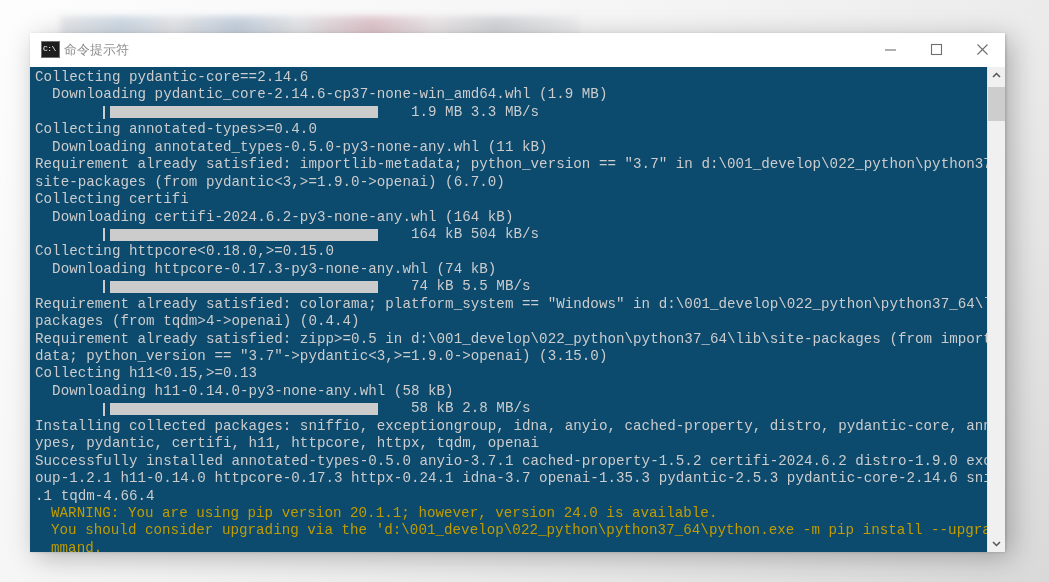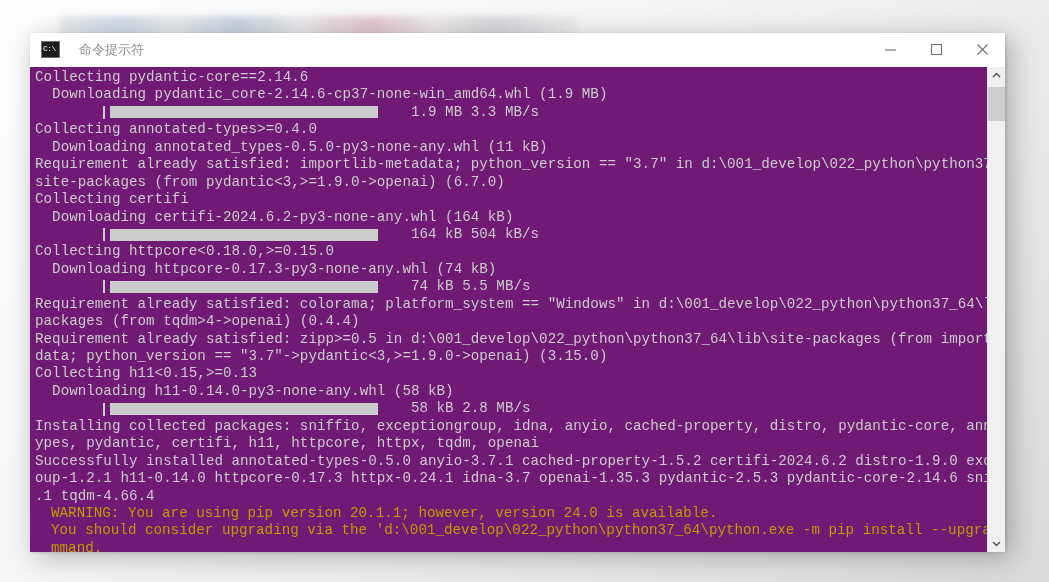--- a/index.html
+++ b/index.html
@@ -52,21 +52,21 @@
     height: 33px;
     background: #ffffff;
     display: flex;
     align-items: center;
     border-bottom: 1px solid #ffffff;
   }
   #title-left {
     display: flex;
     align-items: center;
     padding-left: 11px;
-    gap: 19px;
+    gap: 4px;
   }
   .cmd-icon {
     width: 17px;
     height: 15px;
     background: #1d1d1d;
     border: 1px solid #6f6f6f;
     position: relative;
     flex: none;
   }
   .cmd-icon::before {
@@ -100,21 +100,21 @@
     display: flex;
     align-items: center;
     justify-content: center;
   }
   .winbtn svg { display: block; }
 
   
   #console {
     position: relative;
     height: 485px;
-    background: #701a75;
+    background: #0c4a6e;
     overflow: hidden;
   }
 
   #console-text {
     position: absolute;
     left: 5px;
     top: 2px;
     right: 22px;
     font-family: "Liberation Mono", "DejaVu Sans Mono", monospace;
     font-size: 14.2px;

